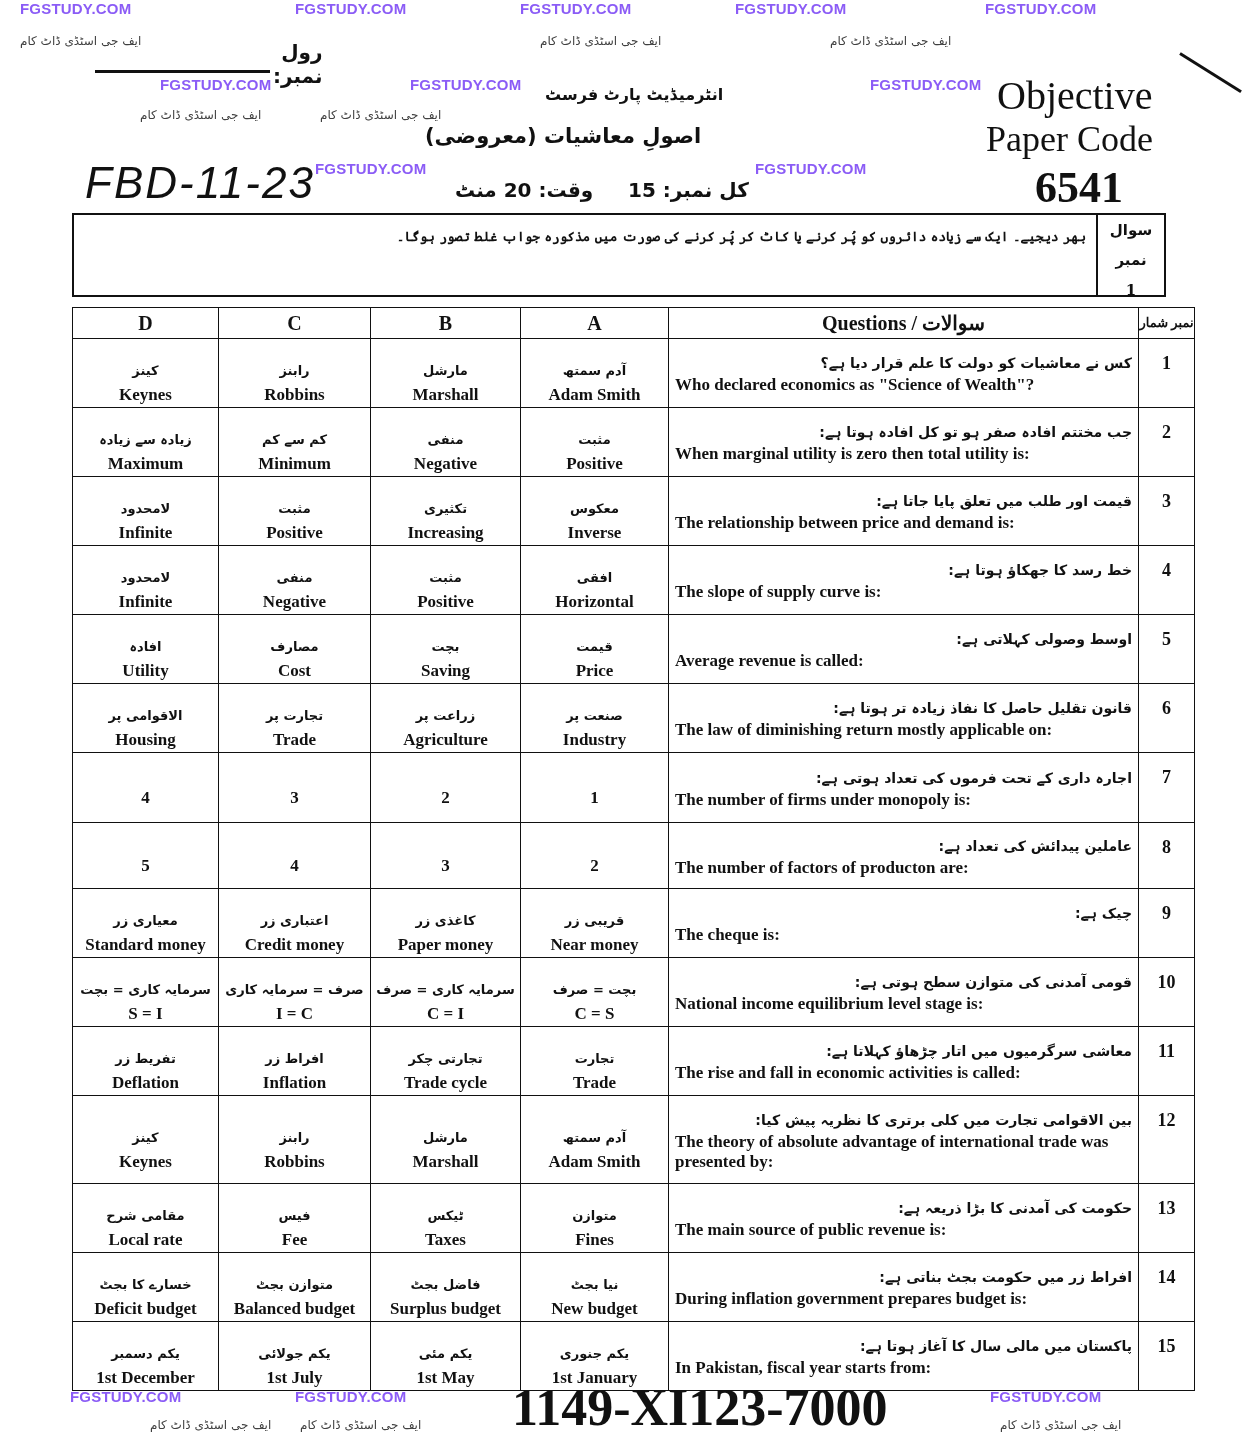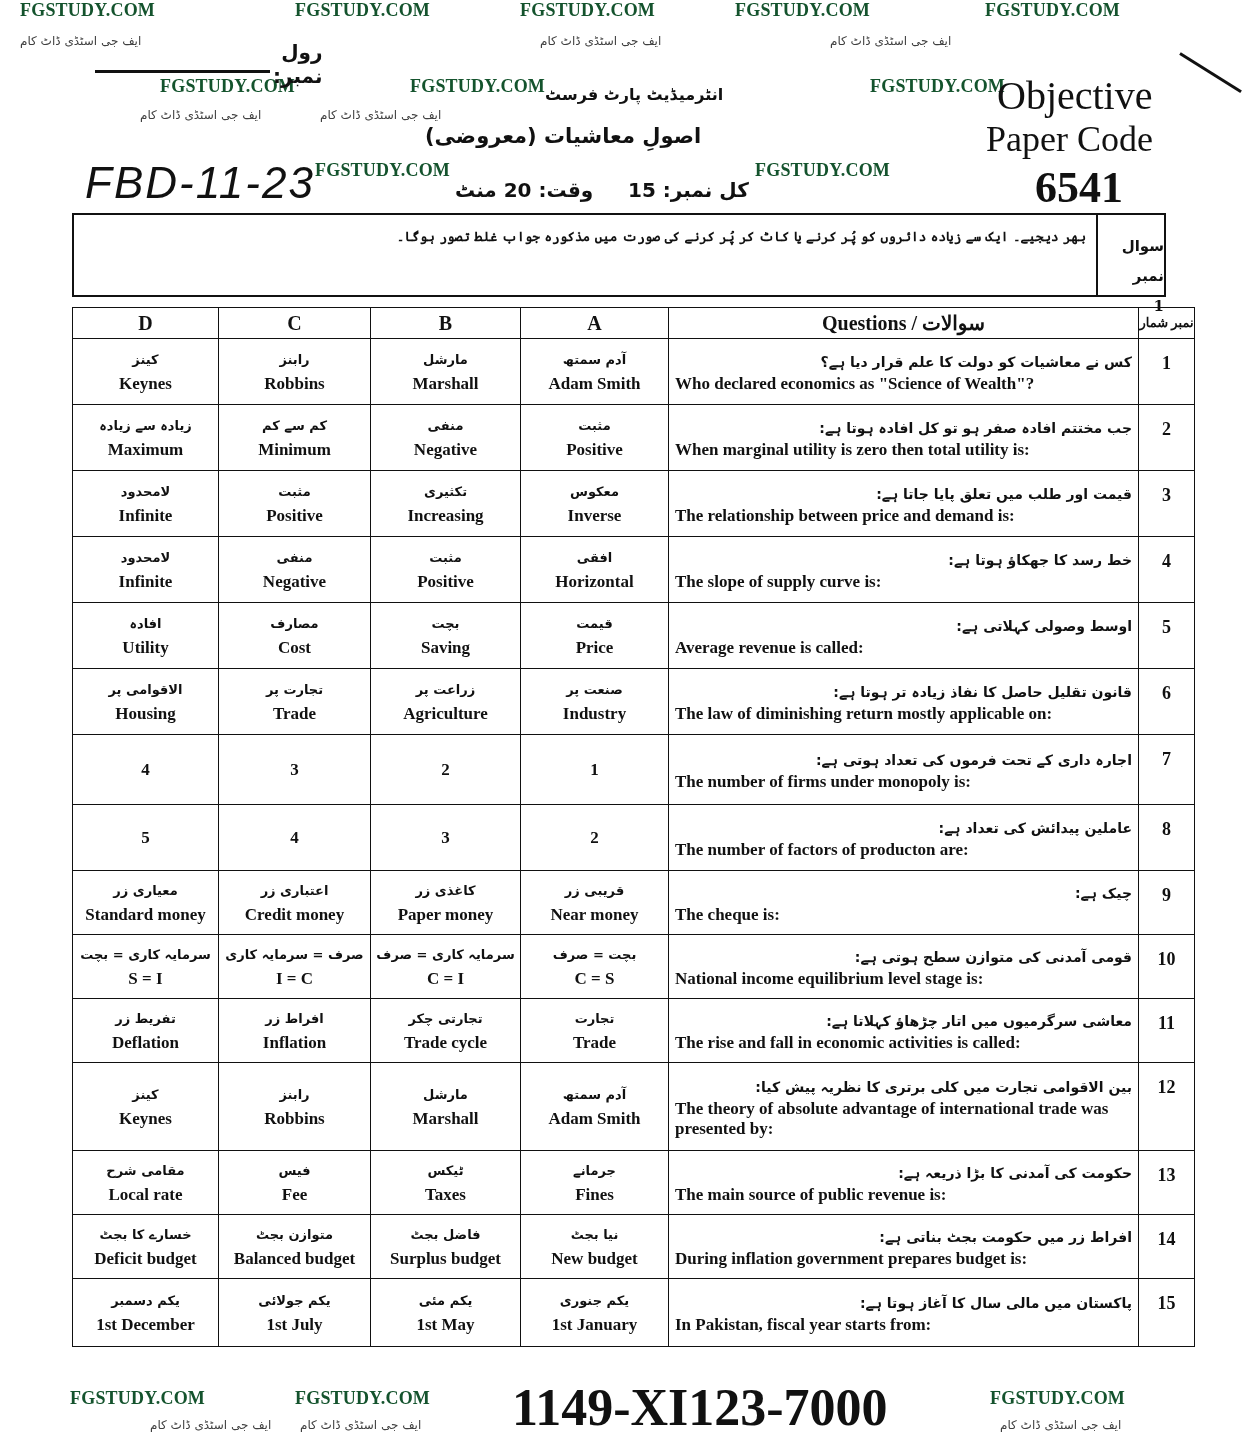--- a/index.html
+++ b/index.html
@@ -1,38 +1,38 @@
 <!DOCTYPE html>
 <html><head>
 <meta charset="utf-8">
 <style>
   html, body { margin:0; padding:0; background:#ffffff; }
   body { width:1250px; height:1453px; position:relative; overflow:hidden; color:#111; font-family:"DejaVu Serif", serif; }
-  .wm { position:absolute; font-family:Liberation Serif, serif; font-weight:bold; font-size:18px; color:#14532d; letter-spacing:0.2px; }
+  .wm { position:absolute; font-family:Liberation Sans, sans-serif; font-weight:bold; font-size:15px; color:#8b5cf6; letter-spacing:0.2px; }
   .wm-ur { position:absolute; font-family:"DejaVu Sans", sans-serif; font-size:12px; color:#404040; direction:rtl; }
   .ur { direction:rtl; font-family:"DejaVu Sans", sans-serif; }
   .roll { position:absolute; left:95px; top:42px; width:220px; }
   .roll-label { position:absolute; left:178px; top:-2px; font-size:20px; font-weight:bold; }
   .roll-line { position:absolute; left:0; top:28px; width:175px; border-bottom:3px solid #111; }
   .subtitle { position:absolute; left:545px; top:85px; font-size:16px; font-weight:bold; }
   .title { position:absolute; left:425px; top:124px; font-size:21px; font-weight:bold; white-space:nowrap; }
   .time-marks { position:absolute; left:455px; top:178px; font-size:20px; font-weight:bold; white-space:nowrap; }
   .fbd { position:absolute; left:85px; top:158px; font-family:"Liberation Sans", sans-serif; font-size:44px; font-style:italic; letter-spacing:2px; }
   .objective { position:absolute; left:997px; top:72px; font-family:"Liberation Serif", serif; font-size:40px; }
   .paper-code { position:absolute; left:986px; top:118px; font-family:"Liberation Serif", serif; font-size:36px; }
   .code { position:absolute; left:1035px; top:162px; font-family:"Liberation Serif", serif; font-size:44px; font-weight:bold; }
   .slash-mark { position:absolute; left:1180px; top:52px; width:72px; height:3px; background:#111; transform:rotate(32deg); transform-origin:left center; }
   .instr { position:absolute; left:72px; top:213px; width:1094px; height:84px; border:2px solid #111; display:flex; box-sizing:border-box; }
   .instr-text { flex:1; border-right:2px solid #111; padding:6px 10px; font-size:13px; line-height:32px; font-weight:bold; direction:rtl; text-align:right; }
-  .instr-num { width:66px; text-align:right; font-weight:bold; font-size:15px; line-height:30px; padding-top:16px; }
+  .instr-num { width:66px; text-align:center; font-weight:bold; font-size:15px; line-height:30px; padding-top:0; }
   table.q { position:absolute; left:72px; top:307px; width:1122px; border-collapse:collapse; table-layout:fixed; }
   table.q td, table.q th { border:1.5px solid #111; padding:0; vertical-align:middle; }
   table.q th { height:30px; font-family:"Liberation Serif", serif; font-weight:bold; font-size:20px; }
   .opt { text-align:center; font-family:"Liberation Serif", serif; font-weight:bold; font-size:17px; line-height:24px; }
-  .opt .u { display:block; direction:rtl; font-family:"DejaVu Sans", sans-serif; font-size:13px; font-weight:bold; }
+  .opt .u { display:block; direction:rtl; font-family:"DejaVu Sans", sans-serif; font-size:13px; font-weight:bold;margin-top:20px; }
   .qcell { padding:4px 6px !important; }
   .qcell .u { display:block; direction:rtl; text-align:right; font-family:"DejaVu Sans", sans-serif; font-size:14px; font-weight:bold; line-height:24px; }
   .qcell .e { display:block; font-family:"Liberation Serif", serif; font-weight:bold; font-size:17px; line-height:20px; }
   .num { text-align:center; font-family:"Liberation Serif", serif; font-weight:bold; font-size:18px; vertical-align:top !important; padding-top:14px !important; }
   .bottom-code { position:absolute; left:512px; top:1378px; font-family:"Liberation Serif", serif; font-size:52px; font-weight:bold; }
 </style>
 </head>
 <body>
 
 <div class="wm" style="left:20px;top:0px">FGSTUDY.COM</div>
@@ -227,21 +227,21 @@
         <td class="qcell">
           <span class="u">بین الاقوامی تجارت میں کلی برتری کا نظریہ پیش کیا:</span>
           <span class="e">The theory of absolute advantage of international trade was presented by:</span>
         </td>
         <td class="num">12</td>
       </tr>
       <tr style="height: 64px;">
         <td class="opt"><span class="u">مقامی شرح</span><span>Local rate</span></td>
         <td class="opt"><span class="u">فیس</span><span>Fee</span></td>
         <td class="opt"><span class="u">ٹیکس</span><span>Taxes</span></td>
-        <td class="opt"><span class="u">جرمانے</span><span>Fines</span></td>
+        <td class="opt"><span class="u">متوازن</span><span>Fines</span></td>
         <td class="qcell">
           <span class="u">حکومت کی آمدنی کا بڑا ذریعہ ہے:</span>
           <span class="e">The main source of public revenue is:</span>
         </td>
         <td class="num">13</td>
       </tr>
       <tr style="height: 64px;">
         <td class="opt"><span class="u">خسارے کا بجٹ</span><span>Deficit budget</span></td>
         <td class="opt"><span class="u">متوازن بجٹ</span><span>Balanced budget</span></td>
         <td class="opt"><span class="u">فاضل بجٹ</span><span>Surplus budget</span></td>

